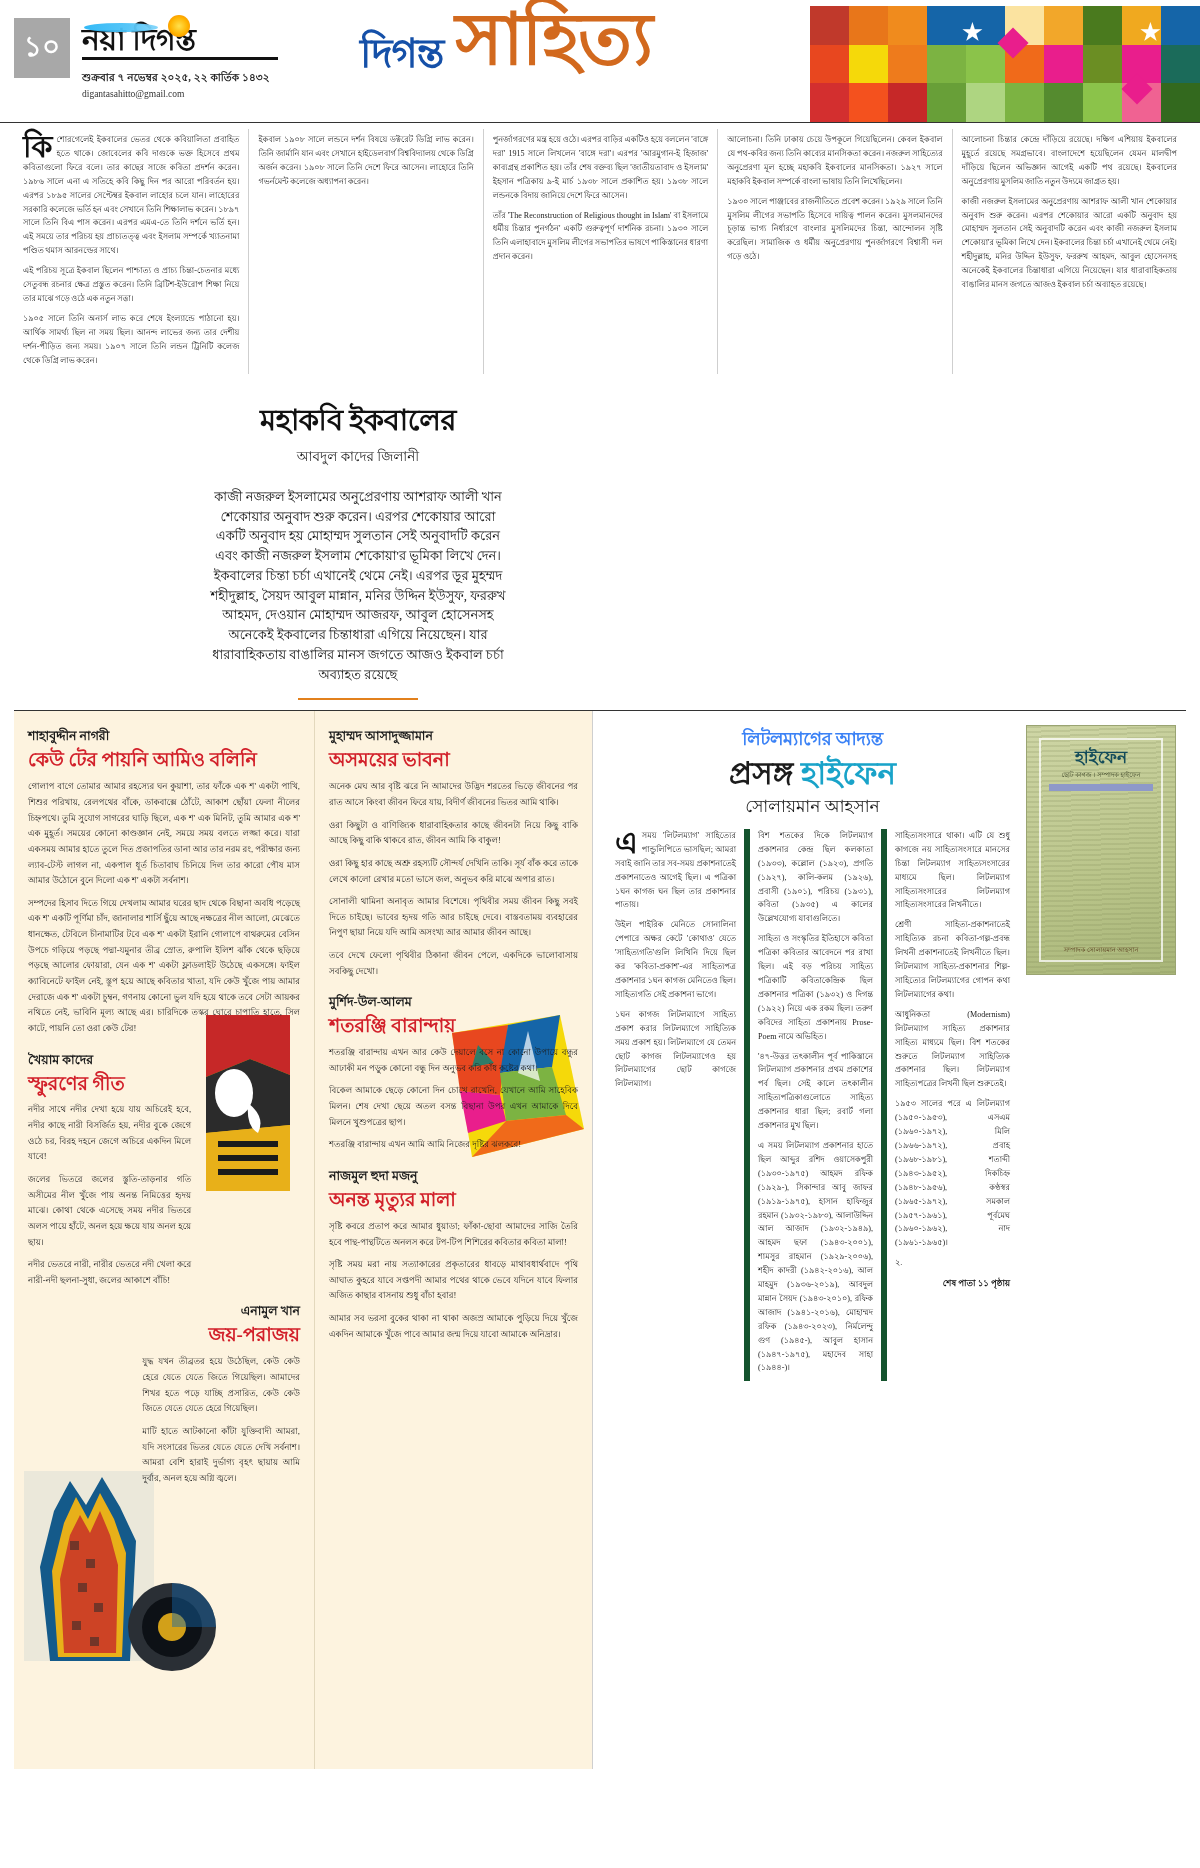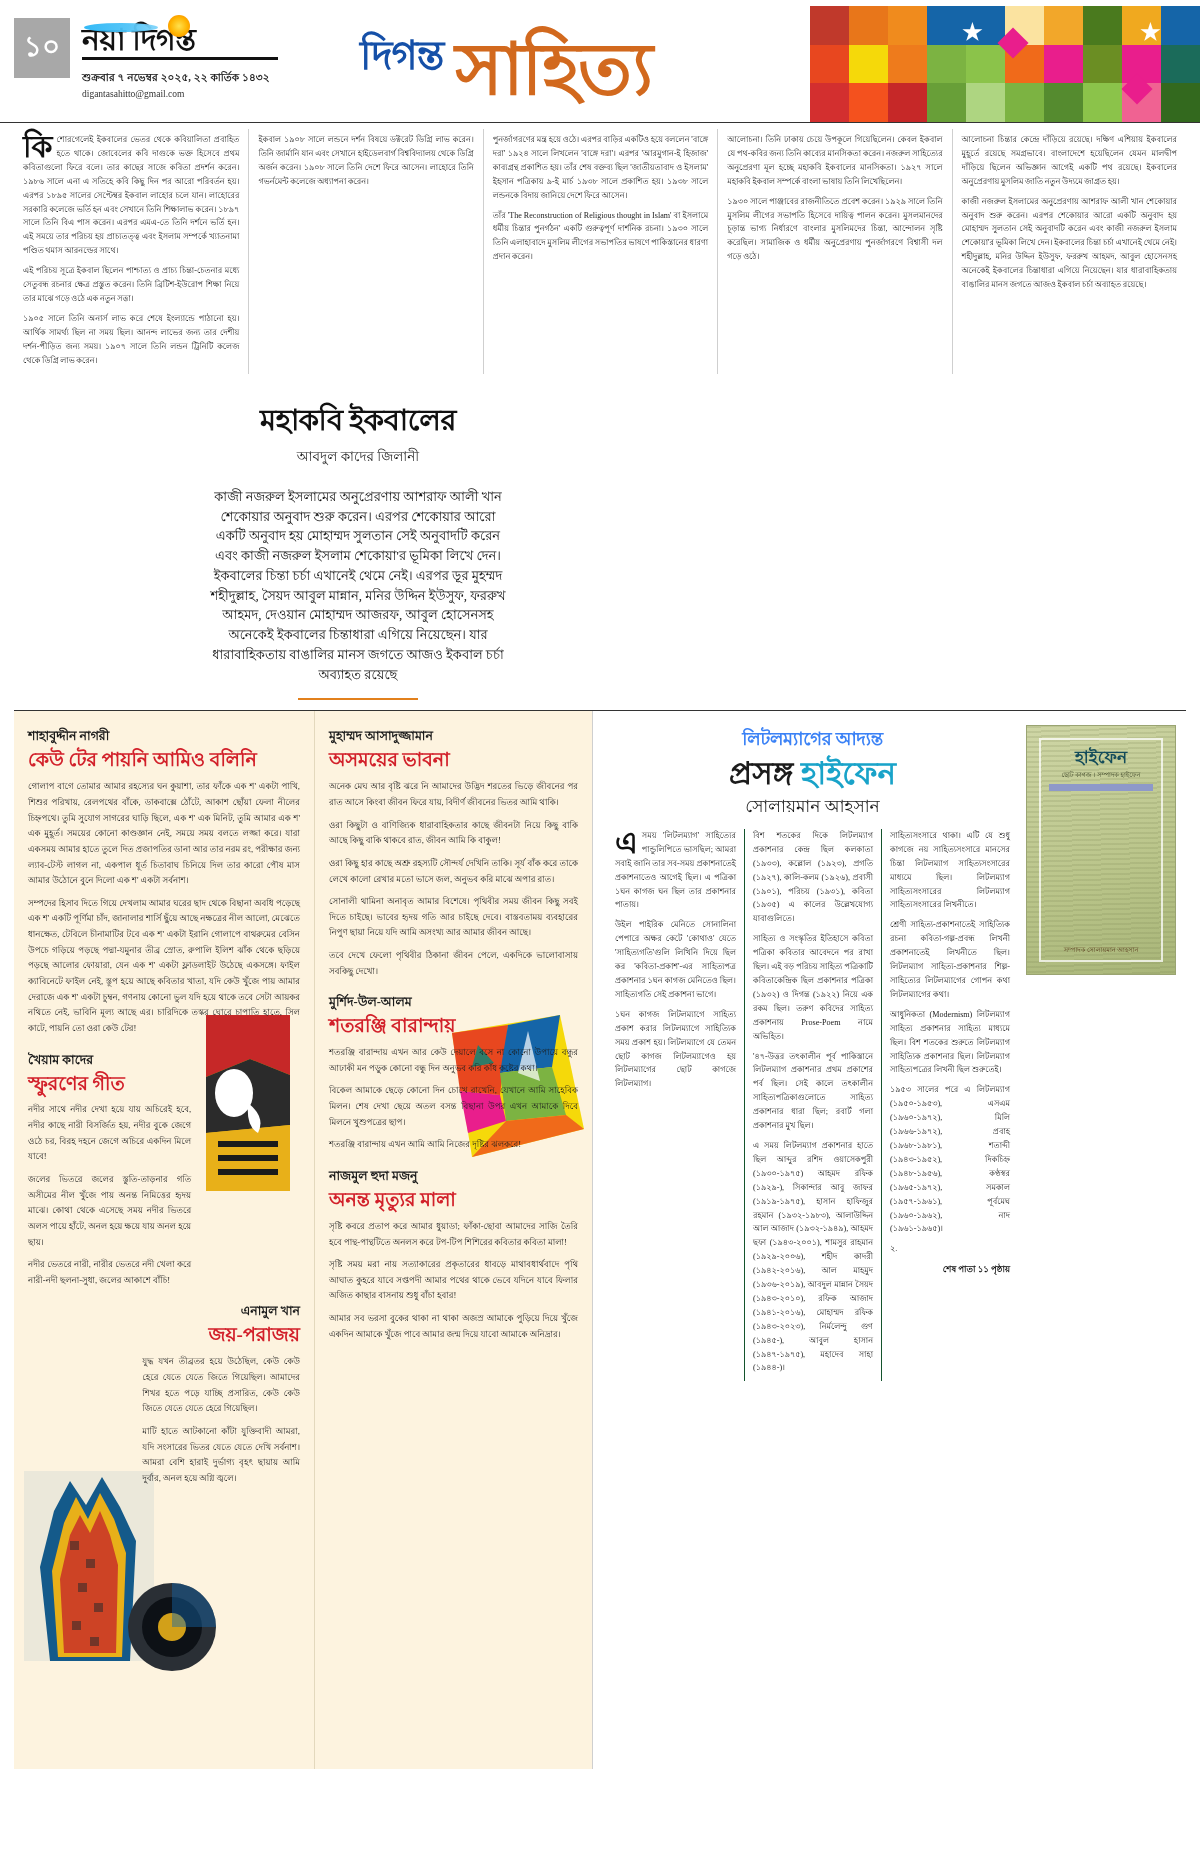--- a/index.html
+++ b/index.html
@@ -62,22 +62,22 @@
     font-size:10.5px; font-weight:bold; margin-top:10px; color:#222;
     letter-spacing:.1px;
   }
   .brand-mail {
     font-size:9.5px; margin-top:2px; color:#333;
     font-family:"Liberation Serif", serif;
   }
 
   .section-title-wrap {
     flex:1 1 auto;
-    display:flex; align-items:flex-start; justify-content:flex-start;
-    padding-left:28px; padding-top:36px;
+    display:flex; align-items:flex-end; justify-content:flex-start;
+    padding-left:28px; padding-top:6px;
     gap:12px;
   }
   .st-digonto {
     font-size:40px; font-weight:bold; color:#1550a8;
     line-height:1; letter-spacing:-1px;
   }
   .st-sahitto {
     font-size:72px; font-weight:bold; color:#d2691e;
     line-height:.95; letter-spacing:-2px;
     font-family:"Liberation Serif", serif;
@@ -274,21 +274,21 @@
   .lm-t1 { color:#1b1b1b; }
   .lm-t2 { color:#19a3c9; }
   .lm-author {
     font-size:17px; color:#1c1c1c; margin-top:2px;
   }
   .litmag-cols {
     display:grid; grid-template-columns:1fr 1fr 1fr;
     gap:0; margin-top:6px;
   }
   .lmcol {
-    padding:0 8px; border-left:1px solid #14532d;
+    padding:0 8px; border-left:6px solid #14532d;
     font-size:8.1px; line-height:1.72; text-align:justify;
   }
   .lmcol:first-child { border-left:none; }
   .lmcol p { margin:0 0 6px 0; }
   .bookcover {
     width:150px; height:250px;
     background:
       repeating-linear-gradient(178deg, rgba(120,130,80,.18) 0 2px, transparent 2px 5px),
       linear-gradient(160deg,#cfd6a6,#b9c489 60%,#a8b578);
     border:1px solid #9aa472;
@@ -400,21 +400,21 @@
     </div>
 
     <div class="col">
       <div class="bn-body">
         <p>ইকবাল ১৯০৮ সালে লন্ডনে দর্শন বিষয়ে ডক্টরেট ডিগ্রি লাভ করেন। তিনি জার্মানি যান এবং সেখানে হাইডেলবার্গ বিশ্ববিদ্যালয় থেকে ডিগ্রি অর্জন করেন। ১৯০৮ সালে তিনি দেশে ফিরে আসেন। লাহোরে তিনি গভর্নমেন্ট কলেজে অধ্যাপনা করেন।</p>
       </div>
     </div>
 
     <div class="col">
       <div class="bn-body">
-        <p>পুনর্জাগরণের মন্ত্র হয়ে ওঠে। এরপর বাড়ির একটিও হয়ে বললেন 'বাঙ্গে দরা' ১৯২৪ সালে লিখলেন 'বাঙ্গে দরা'। এরপর 'আরমুগান-ই হিজাজ' কাব্যগ্রন্থ প্রকাশিত হয়। তাঁর শেষ বক্তব্য ছিল 'জাতীয়তাবাদ ও ইসলাম' ইহসান পত্রিকায় ৯-ই মার্চ ১৯৩৮ সালে প্রকাশিত হয়। ১৯৩৮ সালে লন্ডনকে বিদায় জানিয়ে দেশে ফিরে আসেন।</p>
+        <p>পুনর্জাগরণের মন্ত্র হয়ে ওঠে। এরপর বাড়ির একটিও হয়ে বললেন 'বাঙ্গে দরা' 1915 সালে লিখলেন 'বাঙ্গে দরা'। এরপর 'আরমুগান-ই হিজাজ' কাব্যগ্রন্থ প্রকাশিত হয়। তাঁর শেষ বক্তব্য ছিল 'জাতীয়তাবাদ ও ইসলাম' ইহসান পত্রিকায় ৯-ই মার্চ ১৯৩৮ সালে প্রকাশিত হয়। ১৯৩৮ সালে লন্ডনকে বিদায় জানিয়ে দেশে ফিরে আসেন।</p>
         <p>তাঁর 'The Reconstruction of Religious thought in Islam' বা ইসলামে ধর্মীয় চিন্তার পুনর্গঠন' একটি গুরুত্বপূর্ণ দার্শনিক রচনা। ১৯৩০ সালে তিনি এলাহাবাদে মুসলিম লীগের সভাপতির ভাষণে পাকিস্তানের ধারণা প্রদান করেন।</p>
       </div>
     </div>
 
     <div class="col">
       <div class="bn-body">
         <p>আলোচনা। তিনি ঢাকায় চেয়ে উপকূলে গিয়েছিলেন। কেবল ইকবাল যে পথ-কবির জন্য তিনি কাব্যের মানসিকতা করেন। নজরুল সাহিত্যের অনুপ্রেরণা মূল হচ্ছে মহাকবি ইকবালের মানসিকতা। ১৯২৭ সালে মহাকবি ইকবাল সম্পর্কে বাংলা ভাষায় তিনি লিখেছিলেন।</p>
         <p>১৯৩০ সালে পাঞ্জাবের রাজনীতিতে প্রবেশ করেন। ১৯২৯ সালে তিনি মুসলিম লীগের সভাপতি হিসেবে দায়িত্ব পালন করেন। মুসলমানদের চূড়ান্ত ভাগ্য নির্ধারণে বাংলার মুসলিমদের চিন্তা, আন্দোলন সৃষ্টি করেছিল। সামাজিক ও ধর্মীয় অনুপ্রেরণায় পুনর্জাগরণে বিশ্বাসী দল গড়ে ওঠে।</p>
       </div>
     </div>

